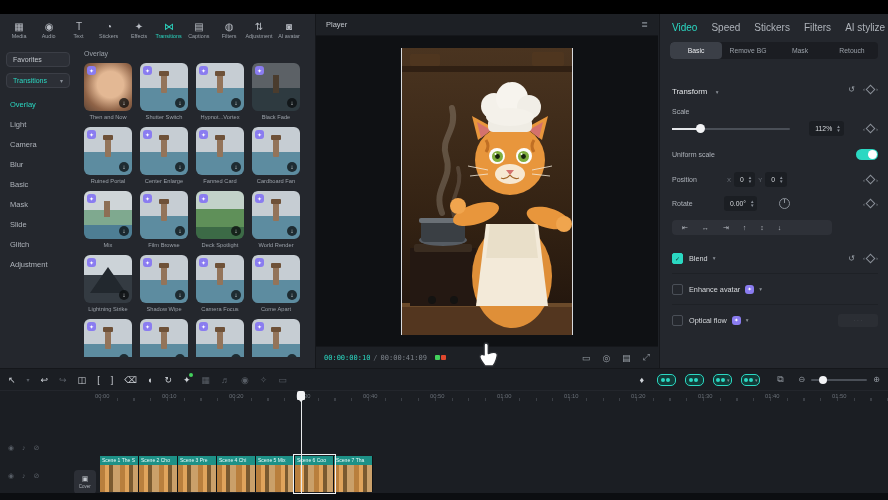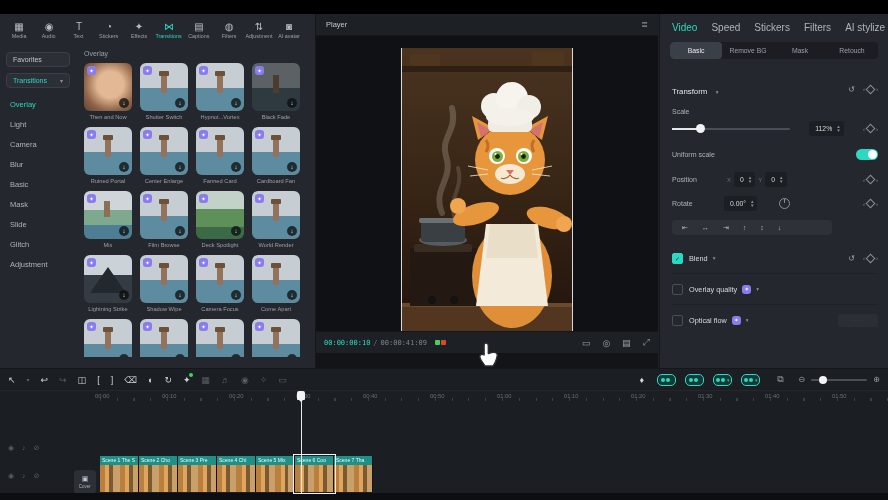--- a/index.html
+++ b/index.html
@@ -47,21 +47,21 @@
       border-left:18px solid transparent;border-right:18px solid transparent;border-bottom:26px solid #22282e;}
 
   
   .player-panel{position:absolute;left:316px;top:0;width:342px;height:354px;background:#121418;}
   .player-header{position:absolute;left:0;top:0;right:0;height:22px;background:#1d2025;border-bottom:1px solid #15171b;
                  display:flex;align-items:center;justify-content:space-between;padding:0 10px;box-sizing:border-box;}
   .player-title{font-size:7.5px;color:#c3c7cd;}
   .player-header .hdr-icon{font-size:8px;color:#8a9098;}
   .preview{position:absolute;left:0;top:22px;right:0;bottom:22px;background:#0f1114;display:flex;align-items:center;justify-content:center;}
   .video-frame{width:170px;height:287px;border-left:1px solid #d8dadd;border-right:1px solid #d8dadd;background:#2a1c12;}
-  .player-controls{position:absolute;left:0;bottom:15px;right:0;height:22px;background:#1d2025;border-top:1px solid #15171b;
+  .player-controls{position:absolute;left:0;bottom:0;right:0;height:22px;background:#1d2025;border-top:1px solid #15171b;
                    display:flex;align-items:center;padding:0 8px;box-sizing:border-box;}
   .tc{font-family:"DejaVu Sans Mono",monospace;font-size:7px;}
   .tc-cur{color:#2bd8c2;}
   .tc-sep{color:#6a7078;margin:0 3px;}
   .tc-total{color:#7e848c;}
   .clip-ind{display:flex;gap:1px;margin-left:8px;}
   .clip-ind i{width:5px;height:5px;border-radius:1px;display:block;}
   .pc-right{margin-left:auto;display:flex;align-items:center;gap:12px;color:#9aa0a8;font-size:9px;}
   .pc-right span{cursor:pointer;}
 
@@ -618,21 +618,21 @@
               <span class="sec-actions">
                 <span>↺</span>
                 <span class="kf">‹<i class="dia"></i>›</span>
               </span>
 
             </div>
 
 
             <div class="section-row pro">
               <span class="checkbox"></span>
-              <span class="sec-label">Overlay quality</span>
+              <span class="sec-label">Enhance avatar</span>
               <span class="sec-pro">✦</span>
               <span class="sec-caret">▾</span>
 
             </div>
 
 
             <div class="section-row pro has-ghost">
               <span class="checkbox"></span>
               <span class="sec-label">Optical flow</span>
               <span class="sec-pro">✦</span>

